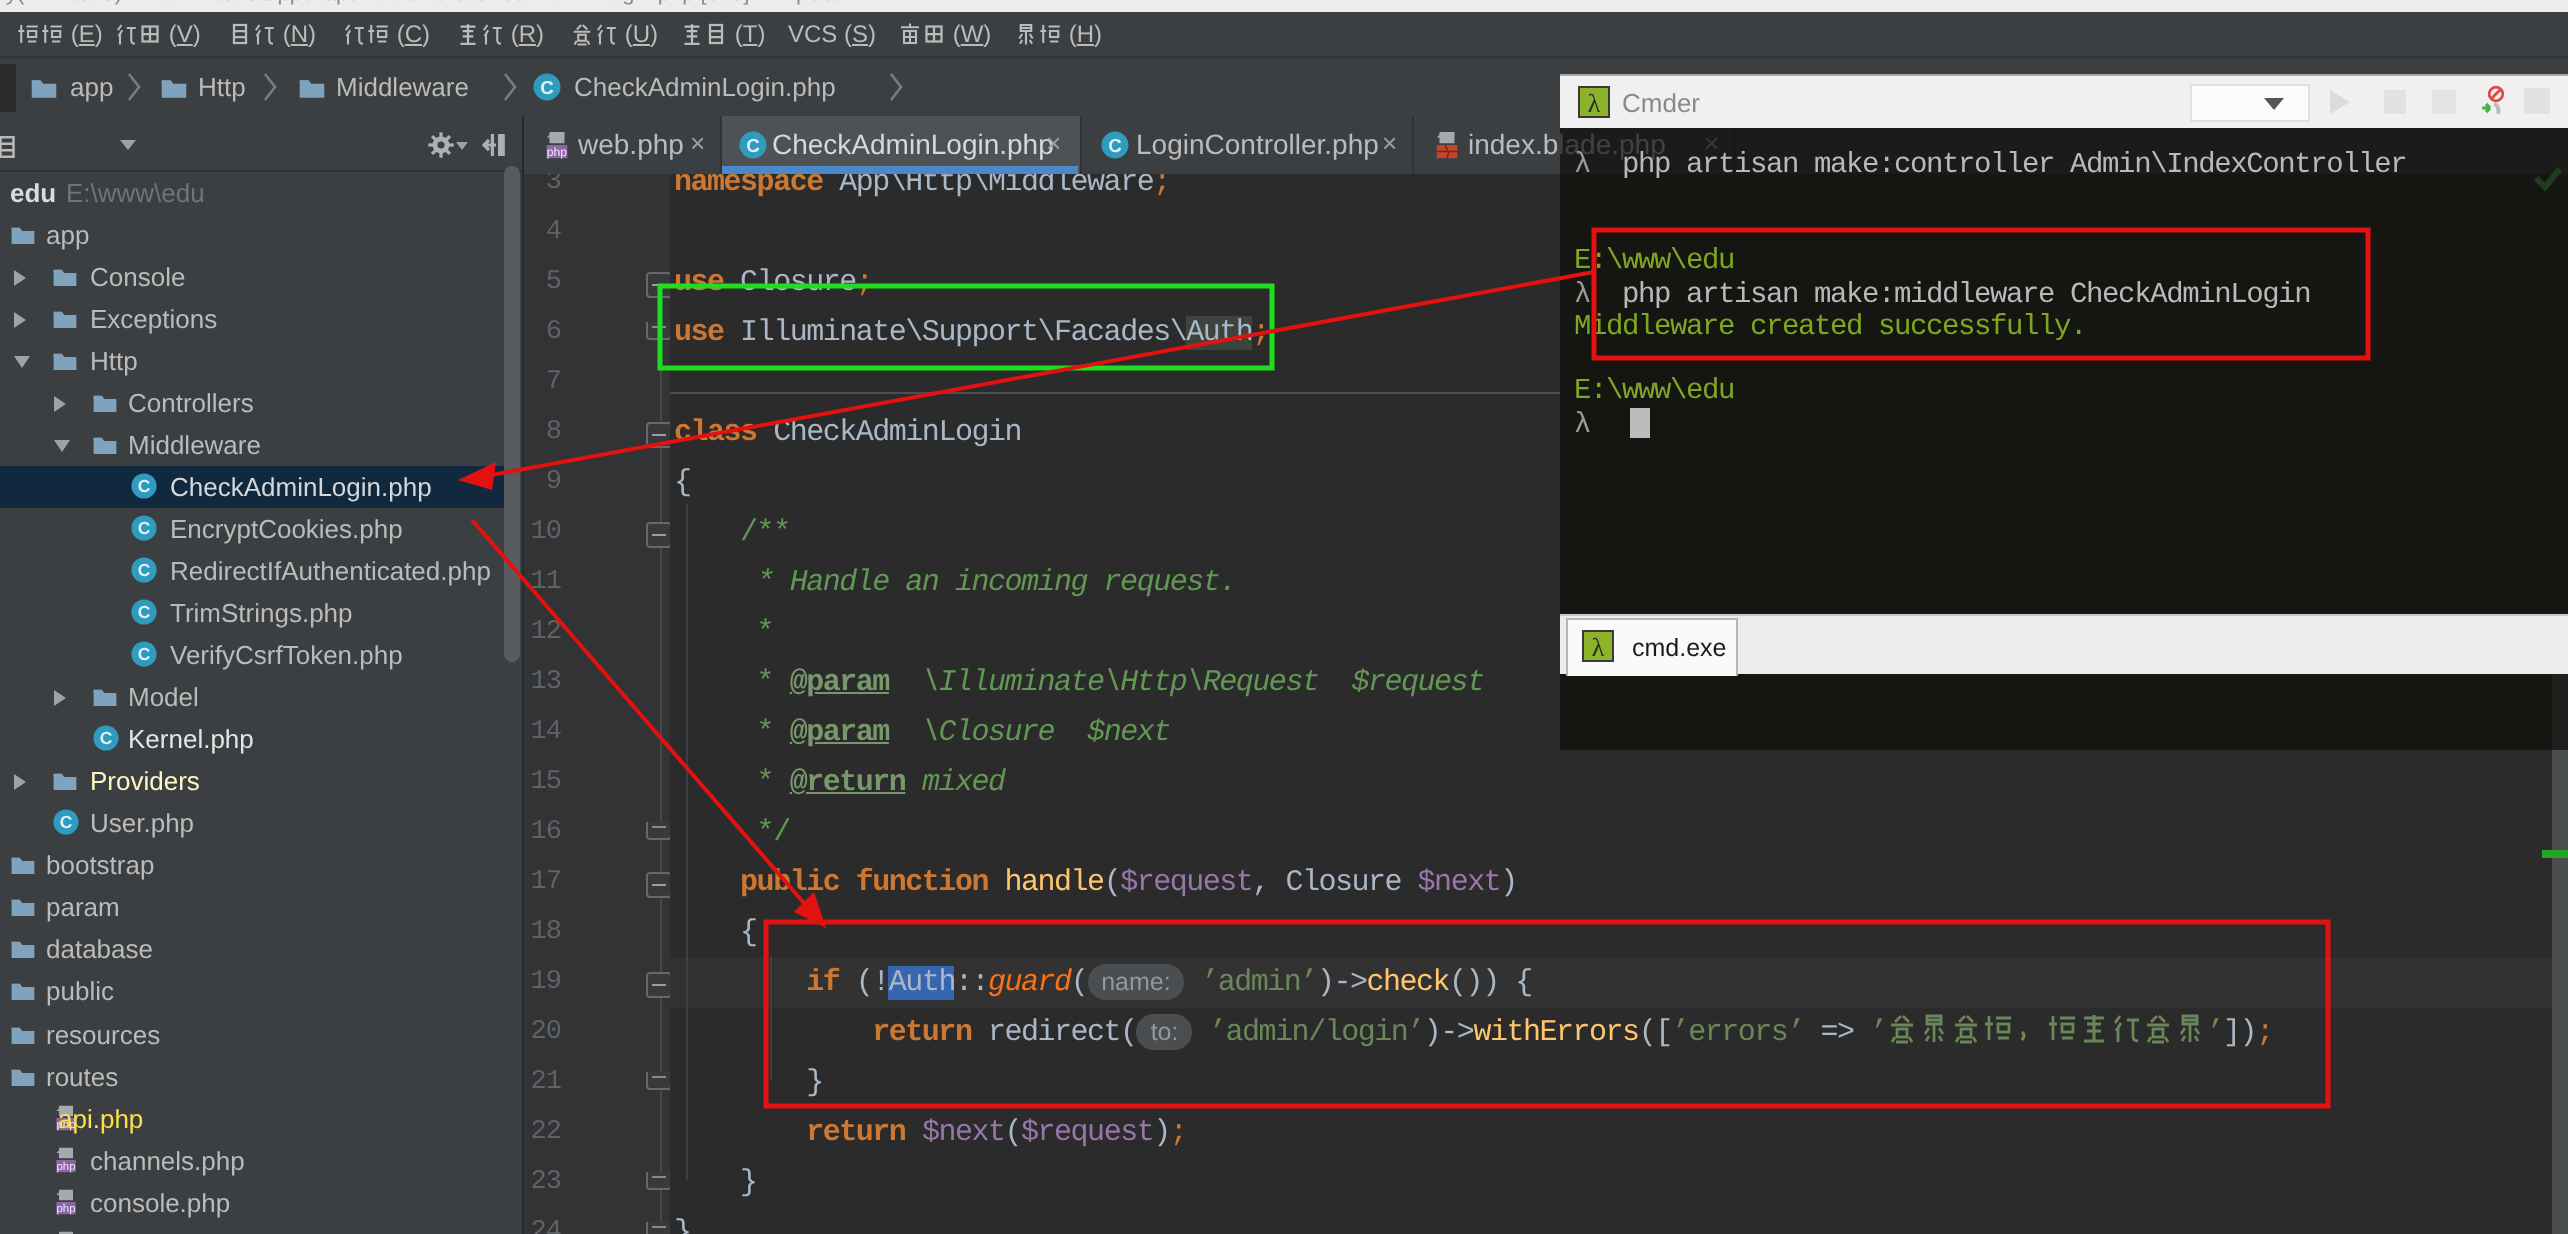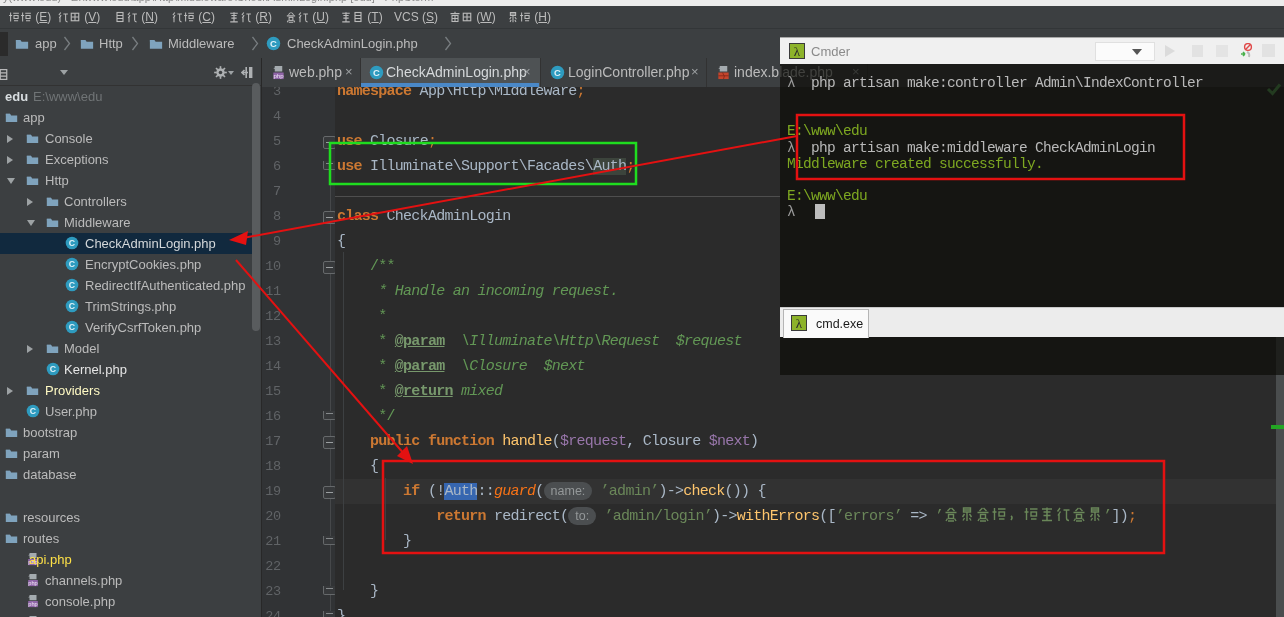--- a/index.html
+++ b/index.html
@@ -358,20 +358,27 @@
             <path fill="#7fa3bd" d="M1 3.5 h5 l1.5 2 h-6.5 z" opacity="0.7"></path>
           </svg>
           <span class="lbl" style="left:23px;color:#bbbbbb">param</span>
         </div>
 <div class="trow" style="top:378.4px">
           <svg class="abs" style="left:5px;top:4px" width="13" height="13" viewBox="0 0 16 16">
             <path fill="#7fa3bd" d="M1 3.5 h5 l1.5 2 h7.5 v8 h-14 z"></path>
             <path fill="#7fa3bd" d="M1 3.5 h5 l1.5 2 h-6.5 z" opacity="0.7"></path>
           </svg>
           <span class="lbl" style="left:23px;color:#bbbbbb">database</span>
+        </div>
+<div class="trow" style="top:399.4px">
+          <svg class="abs" style="left:5px;top:4px" width="13" height="13" viewBox="0 0 16 16">
+            <path fill="#7fa3bd" d="M1 3.5 h5 l1.5 2 h7.5 v8 h-14 z"></path>
+            <path fill="#7fa3bd" d="M1 3.5 h5 l1.5 2 h-6.5 z" opacity="0.7"></path>
+          </svg>
+          <span class="lbl" style="left:23px;color:#bbbbbb">public</span>
         </div>
 <div class="trow" style="top:441.6px">
           <svg class="abs" style="left:5px;top:4px" width="13" height="13" viewBox="0 0 16 16">
             <path fill="#7fa3bd" d="M1 3.5 h5 l1.5 2 h7.5 v8 h-14 z"></path>
             <path fill="#7fa3bd" d="M1 3.5 h5 l1.5 2 h-6.5 z" opacity="0.7"></path>
           </svg>
           <span class="lbl" style="left:23px;color:#bbbbbb">routes</span>
         </div>
 <div class="trow" style="top:420.5px">
           <svg class="abs" style="left:5px;top:4px" width="13" height="13" viewBox="0 0 16 16">
@@ -487,20 +494,21 @@
           </svg><svg class="hz" style="width:16px;height:16px;vertical-align:-2px;color:#6a8759;" viewBox="0 0 16 16" stroke="currentColor">
             <use href="#hzC"></use>
           </svg><svg class="hz" style="width:16px;height:16px;vertical-align:-2px;color:#6a8759;" viewBox="0 0 16 16" stroke="currentColor">
             <use href="#hzG"></use>
           </svg><svg class="hz" style="width:16px;height:16px;vertical-align:-2px;color:#6a8759;" viewBox="0 0 16 16" stroke="currentColor">
             <use href="#hzF"></use>
           </svg><svg class="hz" style="width:16px;height:16px;vertical-align:-2px;color:#6a8759;" viewBox="0 0 16 16" stroke="currentColor">
             <use href="#hzH"></use>
           </svg><span class="st">’</span>])<span class="sc">;</span></div>
 <div class="cl" style="top:442.0px">        }</div>
+<div class="cl" style="top:467.0px"><span class="kw">        return </span><span class="vr">$next</span>(<span class="vr">$request</span>)<span class="sc">;</span></div>
 <div class="cl" style="top:492.0px">    }</div>
 <div class="cl" style="top:517.0px">}</div>
   </div>
   <div id="tabbar">
         <div class="tab" style="left:0;width:99px">
           <svg class="abs" style="left:9px;top:7px" width="15" height="15" viewBox="0 0 16 16">
             <path fill="#a4abaf" d="M4 1 h8 v6 h-8 z M2.5 4 l2 -2 v2 z"></path>
             <rect x="2.5" y="8" width="11" height="7" fill="#9065a8"></rect>
             <text x="8" y="13.6" text-anchor="middle" font-size="6.5" fill="#efe7f5" font-family="Liberation Sans">php</text>
           </svg>

